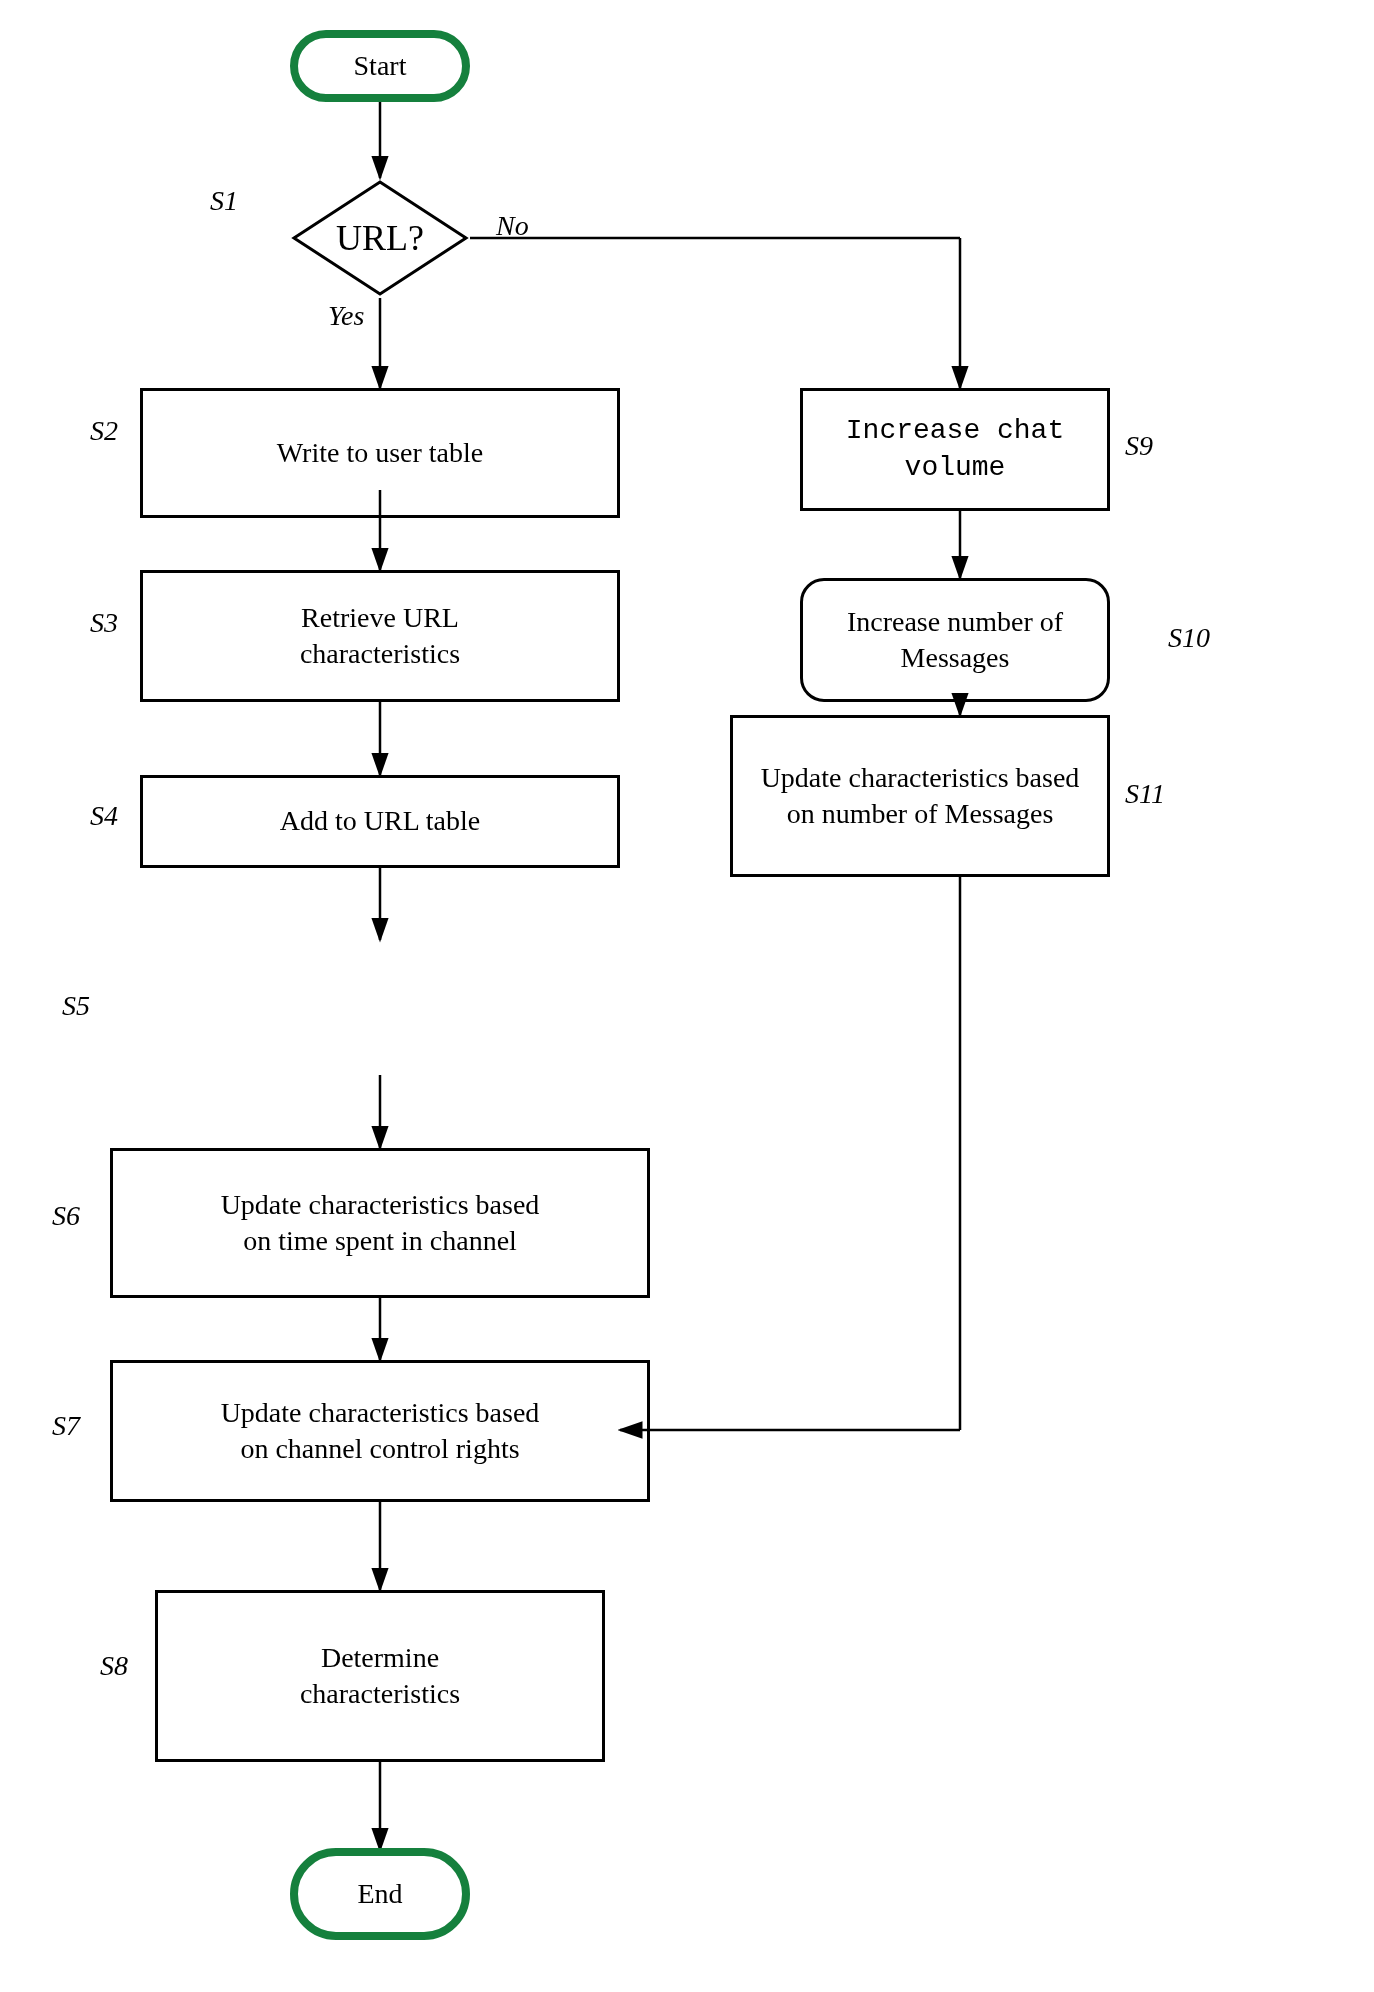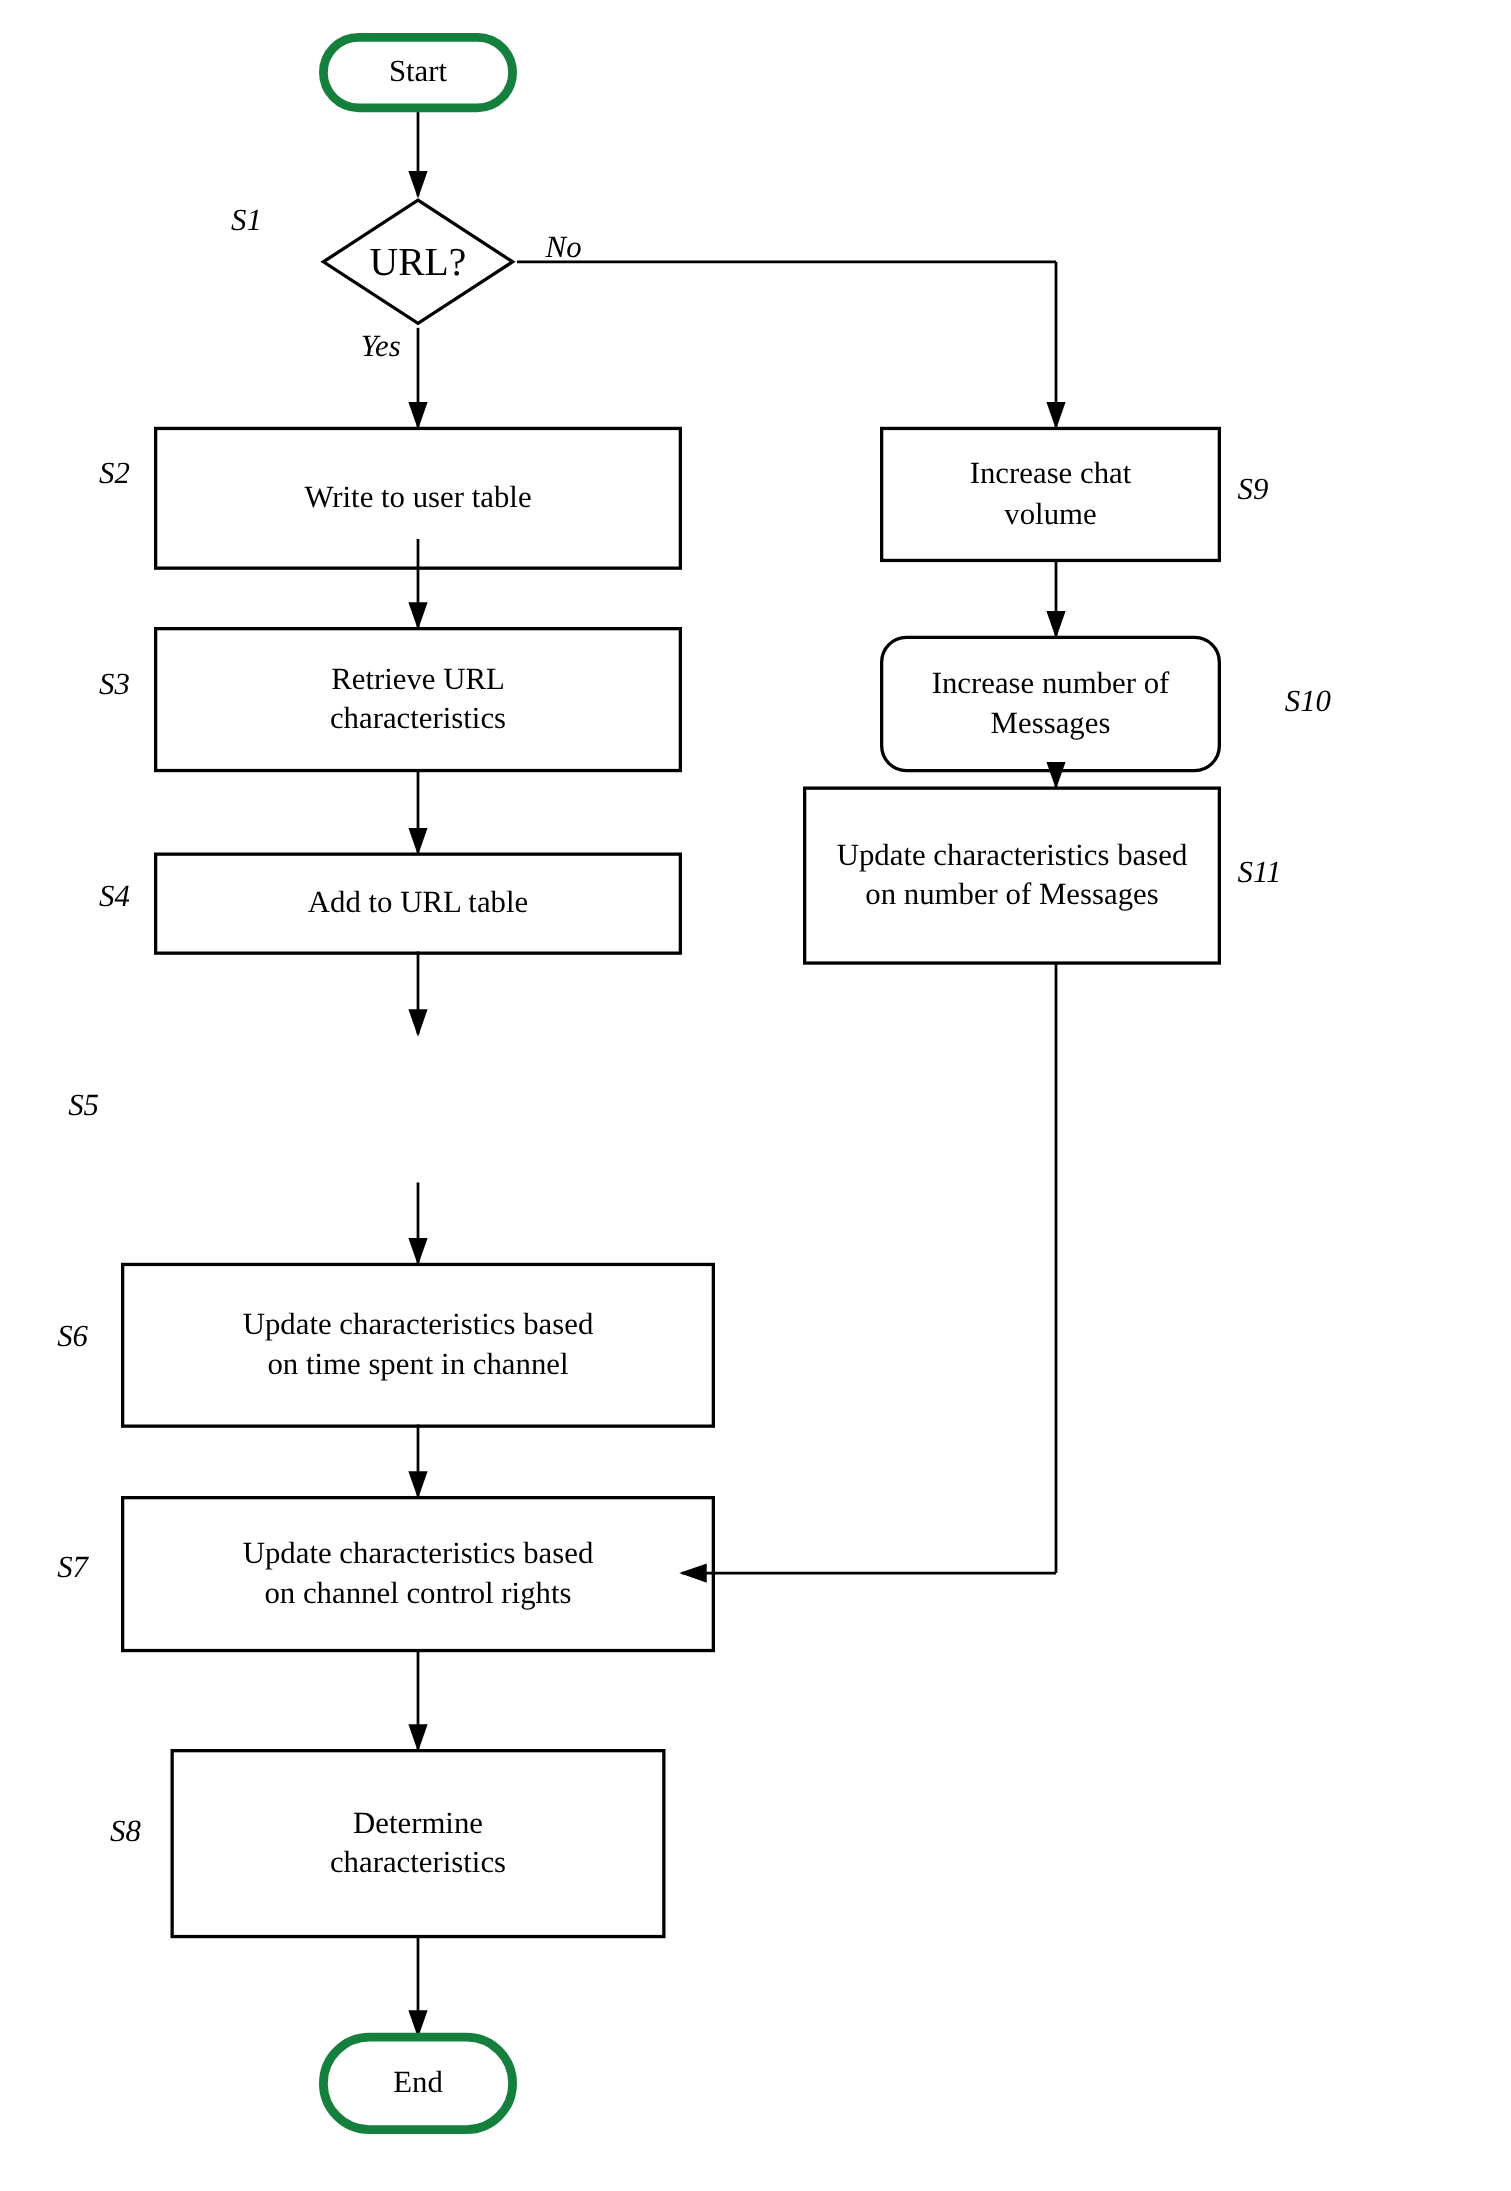--- a/index.html
+++ b/index.html
@@ -191,21 +191,21 @@
 
   <div class="fc-node fc-rounded" style="left:290px; top:1848px; width:180px; height:92px;">
     <span>End</span>
   </div>
 
   <div class="step-label" style="left:1125px; top:430px;">
     <span>S9</span>
   </div>
 
   <div class="fc-node fc-rect" style="left:800px; top:388px; width:310px; height:123px; white-space:pre-line;">
-    <span style="white-space:pre-line;">Increase chat
+    <span style="white-space:pre-line;font-family:Liberation Mono, monospace;">Increase chat
 volume</span>
   </div>
 
   <div class="step-label" style="left:1125px; top:622px;margin-left:43px;">
     <span>S10</span>
   </div>
 
   <div class="fc-node fc-rect" style="left:800px; top:578px; width:310px; height:124px; white-space:pre-line;border-radius:24px;">
     <span style="white-space:pre-line;">Increase number of
 Messages</span>

